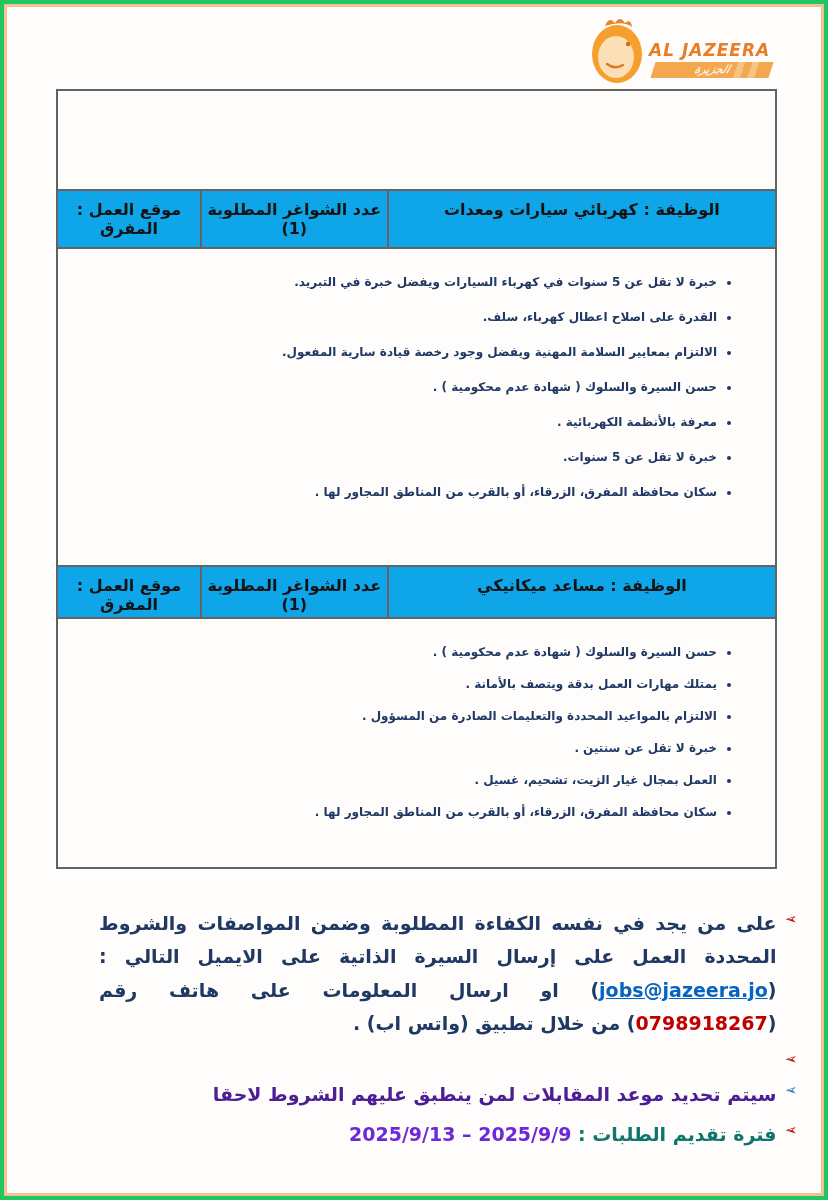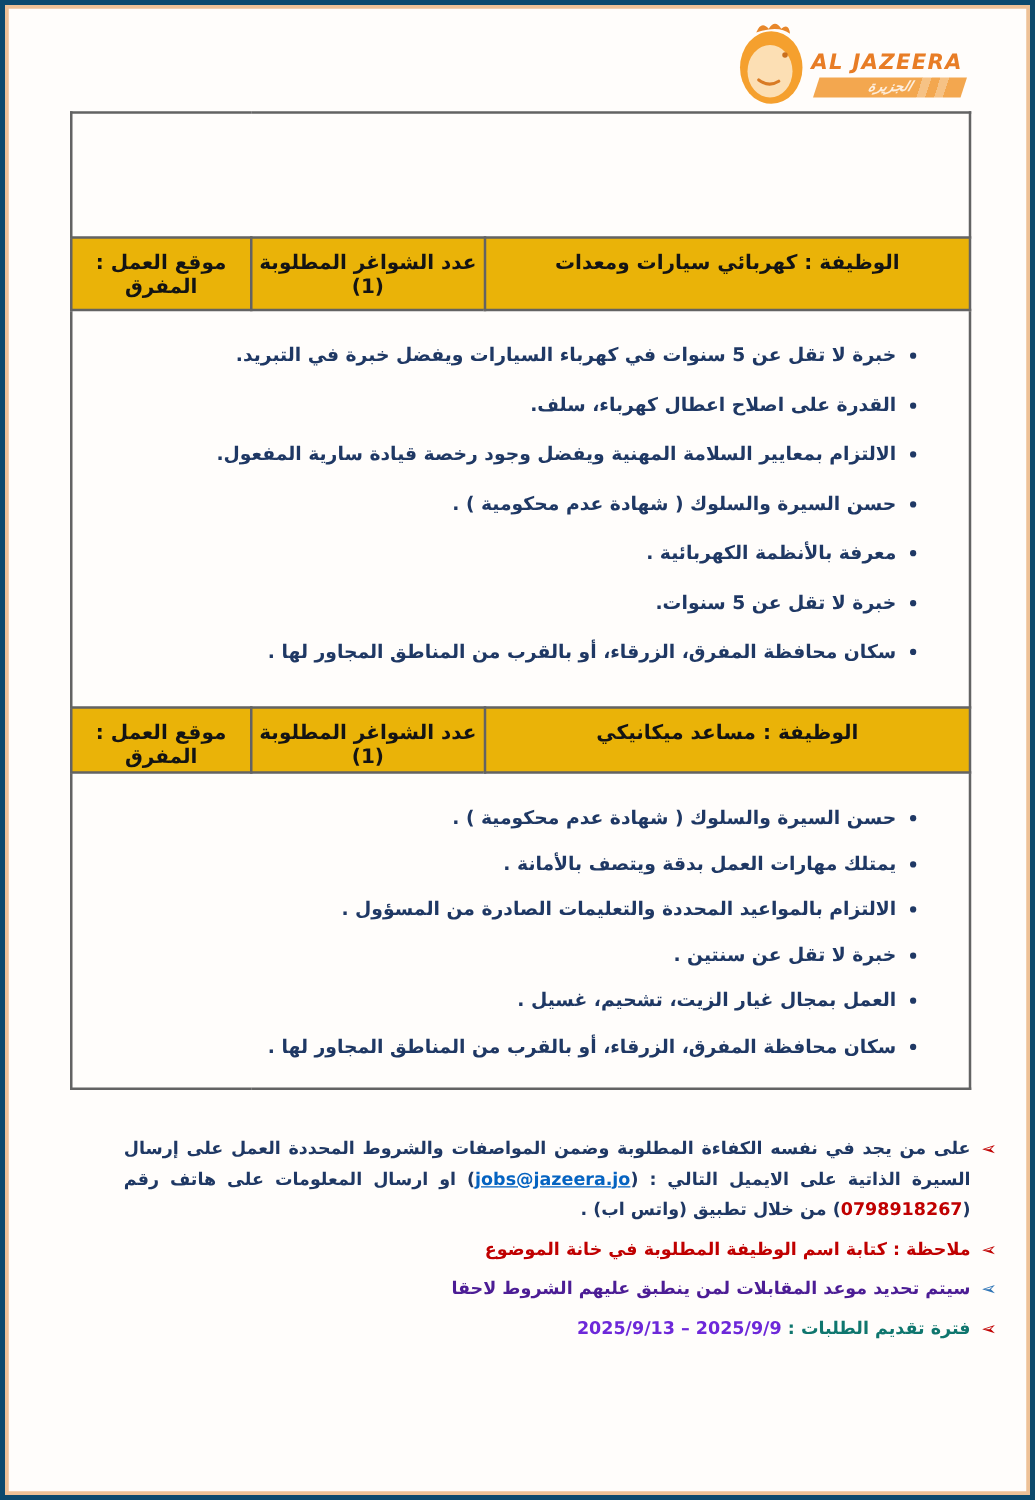--- a/index.html
+++ b/index.html
@@ -1,21 +1,21 @@
 <!DOCTYPE html>
 <html lang="ar"><head>
 <meta charset="utf-8">
 <style>
   html,body{margin:0;padding:0;background:#e8e8e8;}
   .page{
     position:relative;
     width:828px;height:1200px;
     margin:0 auto;
     background:#fffdfb;
-    border:4px solid #0c4a6e;
+    border:4px solid #22c55e;
     box-shadow:inset 0 0 0 3px #eec196;
     box-sizing:border-box;
     font-family:"DejaVu Sans","Liberation Sans",sans-serif;
     overflow:hidden;
   }
 
   
   .logo{position:absolute;top:10px;right:42px;width:195px;height:72px;}
   .logo .mascot{position:absolute;left:0;top:0;}
   .logo .wordmark{
@@ -37,43 +37,43 @@
     position:absolute;left:52px;top:85px;width:721px;
     border-collapse:collapse;table-layout:fixed;
   }
   table.jobs td{
     border:2px solid #636363;
     box-sizing:border-box;
     vertical-align:top;
   }
   td.spacer{height:100px;background:#fffdfb;}
   td.hdr{
-    height:58px;background:#eab308;
+    height:58px;background:#0ea5e9;
     font-weight:700;font-size:16px;color:#141414;
     text-align:center;padding-top:9px;
   }
   td.reqs{background:#fffdfb;padding:10px 0 8px;}
   ul.req-list{
     direction:rtl;margin:14px 0 10px;padding:0 58px 0 24px;
     list-style:disc;
-    color:#1f3864;font-weight:700;font-size:15px;
+    color:#1f3864;font-weight:700;font-size:12px;
   }
   ul.req-list li{margin-bottom:17px;line-height:1.5;text-align:right;}
   td.reqs2 ul.req-list li{margin-bottom:14px;}
 
   
   .notes{position:absolute;top:903px;left:95px;right:26px;direction:rtl;}
   .note{display:flex;align-items:flex-start;gap:9px;margin-bottom:7px;}
   .arrow{
     display:inline-block;transform:scaleX(-1);
     font-size:15px;line-height:1.6;flex:0 0 auto;
   }
   .arrow.red{color:#c00000;}
   .arrow.blue{color:#2e74b5;}
-  .note-text{font-weight:700;font-size:14px;line-height:1.75;}
+  .note-text{font-weight:700;font-size:19px;line-height:1.75;}
   .note-apply{color:#1f3864;text-align:justify;}
   .email-link{color:#0563c1;text-decoration:underline;cursor:pointer;}
   .phone{color:#c00000;}
   .note-subject{color:#c00000;}
   .note-interview{color:#4c1d95;}
   .note-period-label{color:#0f766e;}
   .dates{color:#6d28d9;}
 
   .signature{
     position:absolute;top:1082px;left:0;right:0;
@@ -155,21 +155,20 @@
 
   <div class="notes">
 
     <div class="note">
       <span class="arrow red">➢</span>
       <span class="note-text note-apply"><span>على من يجد في نفسه الكفاءة المطلوبة وضمن المواصفات والشروط المحددة العمل على إرسال السيرة  الذاتية على الايميل التالي : (</span><a class="email-link">jobs@jazeera.jo</a><span>)  او ارسال المعلومات على هاتف رقم  (</span><span class="phone">0798918267</span><span>) من خلال تطبيق (واتس اب) .</span></span>
     </div>
 
     <div class="note">
       <span class="arrow red">➢</span>
-      <span class="note-text note-subject">ملاحظة : كتابة اسم الوظيفة المطلوبة في خانة الموضوع</span>
     </div>
 
     <div class="note">
       <span class="arrow blue">➢</span>
       <span class="note-text note-interview">سيتم تحديد موعد المقابلات لمن ينطبق عليهم الشروط لاحقا</span>
     </div>
 
     <div class="note">
       <span class="arrow red">➢</span>
       <span class="note-text"><span class="note-period-label">فترة تقديم الطلبات : </span><span class="dates">2025/9/9 – 2025/9/13</span></span>

